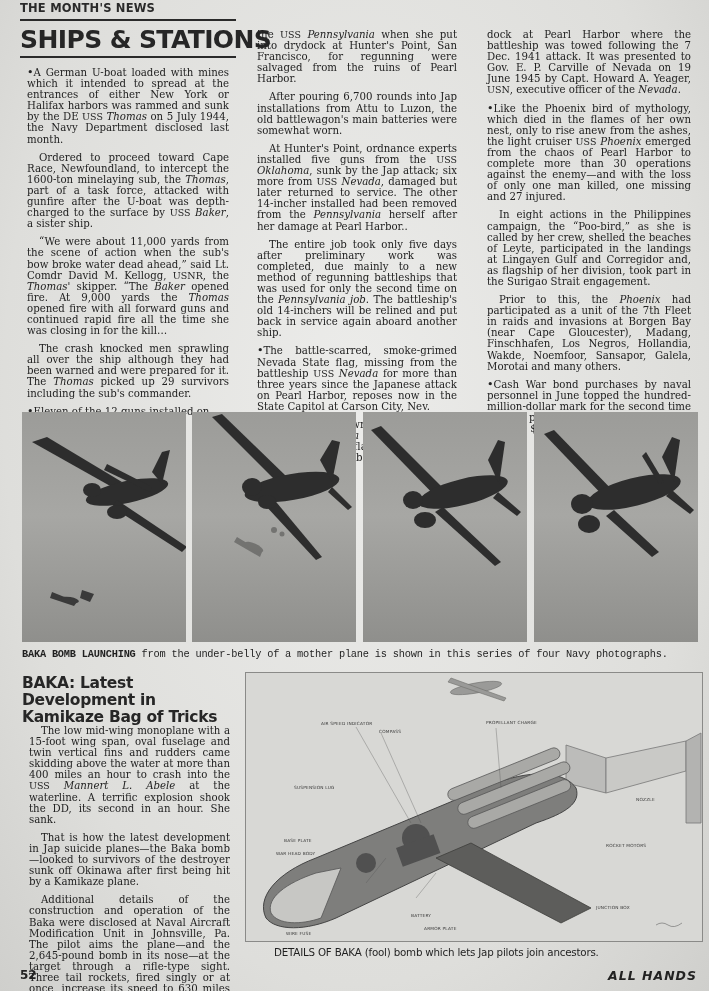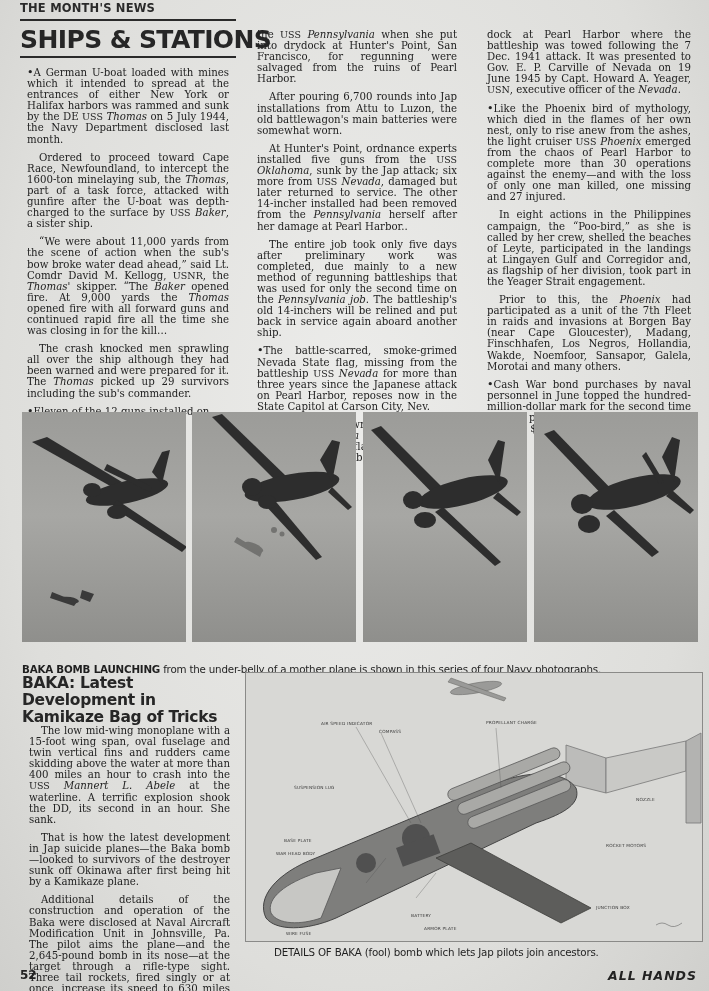--- a/index.html
+++ b/index.html
@@ -87,21 +87,21 @@
     <p class="noindent"><span>the </span><span class="sc">USS</span><span> </span><i>Pennsylvania</i><span> when she put into drydock at Hunter's Point, San Francisco, for regunning were salvaged from the ruins of Pearl Harbor.</span></p>
     <p class=""><span>After pouring 6,700 rounds into Jap installations from Attu to Luzon, the old battlewagon's main batteries were somewhat worn.</span></p>
     <p class=""><span>At Hunter's Point, ordnance experts installed five guns from the </span><span class="sc">USS</span><span> </span><i>Oklahoma</i><span>, sunk by the Jap attack; six more from </span><span class="sc">USS</span><span> </span><i>Nevada</i><span>, damaged but later returned to service. The other 14-incher installed had been removed from the </span><i>Pennsylvania</i><span> herself after her damage at Pearl Harbor..</span></p>
     <p class=""><span>The entire job took only five days after preliminary work was completed, due mainly to a new method of regunning battleships that was used for only the second time on the </span><i>Pennsylvania job</i><span>. The battleship's old 14-inchers will be relined and put back in service again aboard another ship.</span></p>
     <p class="bullet"><span>The battle-scarred, smoke-grimed Nevada State flag, missing from the battleship </span><span class="sc">USS</span><span> </span><i>Nevada</i><span> for more than three years since the Japanese attack on Pearl Harbor, reposes now in the State Capitol at Carson City, Nev.</span></p>
     <p class=""><span>Apparently thrown away by mistake while the </span><i>Nevada</i><span> was undergoing repairs the Cash flag was recovered from a refuse “skidbox” of the dry-</span></p>
   </div>
 <div class="abs col" id="col3" style="left:480px; top:22px; width:218px;">
     <p class="noindent"><span>dock at Pearl Harbor where the battleship was towed following the 7 Dec. 1941 attack. It was presented to Gov. E. P. Carville of Nevada on 19 June 1945 by Capt. Howard A. Yeager, </span><span class="sc">USN</span><span>, executive officer of the </span><i>Nevada</i><span>.</span></p>
     <p class="bullet"><span>Like the Phoenix bird of mythology, which died in the flames of her own nest, only to rise anew from the ashes, the light cruiser </span><span class="sc">USS</span><span> </span><i>Phoenix</i><span> emerged from the chaos of Pearl Harbor to complete more than 30 operations against the enemy—and with the loss of only one man killed, one missing and 27 injured.</span></p>
-    <p class=""><span>In eight actions in the Philippines campaign, the “Poo-bird,” as she is called by her crew, shelled the beaches of Leyte, participated in the landings at Lingayen Gulf and Corregidor and, as flagship of her division, took part in the Yeager Strait engagement.</span></p>
+    <p class=""><span>In eight actions in the Philippines campaign, the “Poo-bird,” as she is called by her crew, shelled the beaches of Leyte, participated in the landings at Lingayen Gulf and Corregidor and, as flagship of her division, took part in the Surigao Strait engagement.</span></p>
     <p class=""><span>Prior to this, the </span><i>Phoenix</i><span> had participated as a unit of the 7th Fleet in raids and invasions at Borgen Bay (near Cape Gloucester), Madang, Finschhafen, Los Negros, Hollandia, Wakde, Noemfoor, Sansapor, Galela, Morotai and many others.</span></p>
     <p class="bullet"><span>Cash War bond purchases by naval personnel in June topped the hundred-million-dollar mark for the second time in the program's history, with sales totaling $110,517,669.75.</span></p>
   </div>
 
 <div class="abs photo-strip">
   <div class="photo" style="left:0px;">
     <svg viewBox="0 0 164 230">
       <g fill="#2d2d2d">
         <polygon points="10,30 90,75 100,70 25,25"></polygon>
         <ellipse cx="105" cy="80" rx="42" ry="11" transform="rotate(-12 105 80)"></ellipse>
@@ -158,21 +158,21 @@
         <polygon points="80,98 125,140 118,145 72,104"></polygon>
         <polygon points="128,45 138,25 146,28 140,70"></polygon>
         <polygon points="138,78 160,98 156,102 132,84"></polygon>
         <polygon points="112,40 130,70 125,72 108,44"></polygon>
         <ellipse cx="48" cy="92" rx="11" ry="10"></ellipse>
         <ellipse cx="55" cy="112" rx="11" ry="9"></ellipse>
       </g>
     </svg>
   </div>
 </div>
-<div class="abs caption" style="left:22px; top:663px; width:676px;"><b>BAKA BOMB LAUNCHING</b><span> from the under-belly of a mother plane is shown in this series of four Navy photographs.</span></div>
+<div class="abs caption" style="left:22px; top:648px; width:676px;font-family:Liberation Mono, monospace;"><b>BAKA BOMB LAUNCHING</b><span> from the under-belly of a mother plane is shown in this series of four Navy photographs.</span></div>
 
 <div class="abs baka-title" style="top:675px;">BAKA: Latest Development in Kamikaze Bag of Tricks</div>
 <div class="abs col" id="bakaBody" style="left:22px; top:718px; width:215px;">
     <p class=""><span>The low mid-wing monoplane with a 15-foot wing span, oval fuselage and twin vertical fins and rudders came skidding above the water at more than 400 miles an hour to crash into the </span><span class="sc">USS</span><span> </span><i>Mannert L. Abele</i><span> at the waterline. A terrific explosion shook the DD, its second in an hour. She sank.</span></p>
     <p class=""><span>That is how the latest development in Jap suicide planes—the Baka bomb—looked to survivors of the destroyer sunk off Okinawa after first being hit by a Kamikaze plane.</span></p>
     <p class=""><span>Additional details of the construction and operation of the Baka were disclosed at Naval Aircraft Modification Unit in Johnsville, Pa. The pilot aims the plane—and the 2,645-pound bomb in its nose—at the target through a rifle-type sight. Three tail rockets, fired singly or at once, increase its speed to 630 miles an hour. When released from the parent plane, the bomb fuse is automatically set to explode on contact. The pilot is assured death for Hirohito.</span></p>
   </div>
 
 <div class="abs diagram" style="top:672px; height:268px;">
   <svg viewBox="0 0 456 268">

